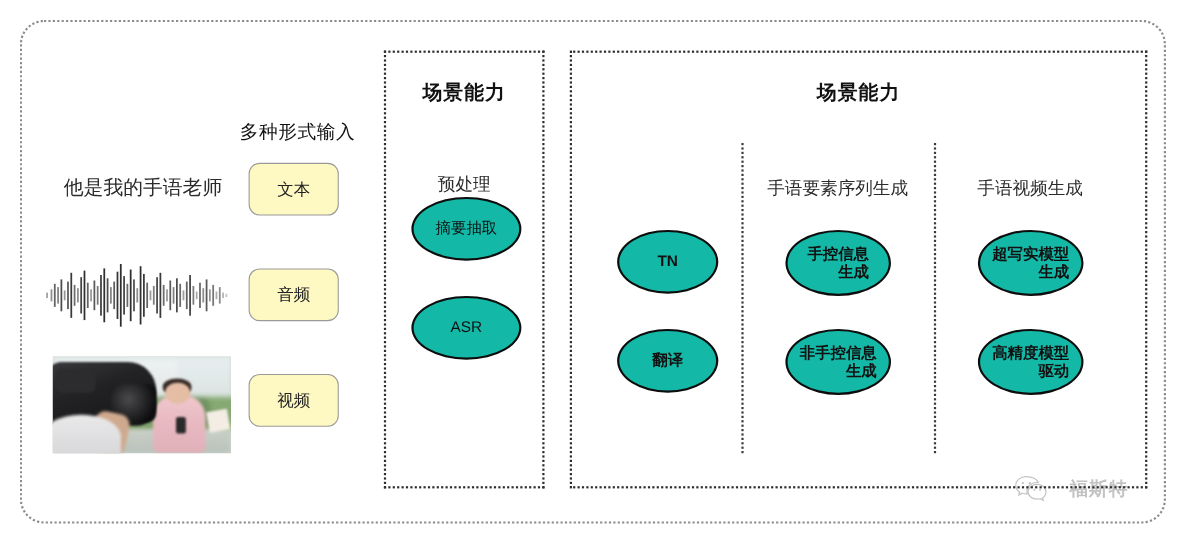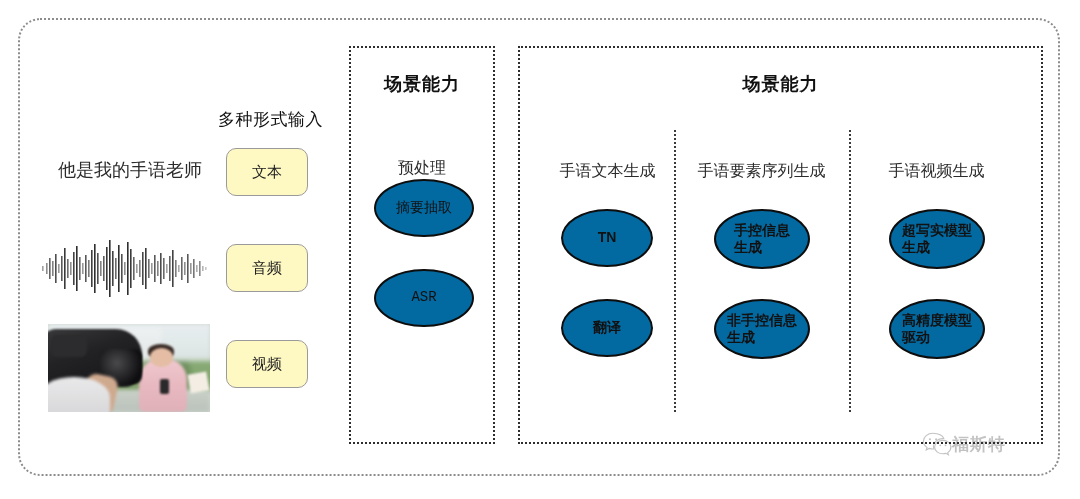--- a/index.html
+++ b/index.html
@@ -220,31 +220,31 @@
 
   
   .ellipse {
     position: absolute;
     box-sizing: border-box;
     border: 2.5px solid #0d0d0d;
     border-radius: 50%;
     display: flex;
     align-items: center;
     justify-content: center;
-    text-align: left;
-    background: #0369a1;
+    text-align: right;
+    background: #14b8a6;
     font-size: 14px;
     line-height: 1.22;
     color: #111;
   }
 
   
   .panel-scene .ellipse { left: 23px; width: 100px; height: 58px; }
   .panel-scene .e1 { top: 131px; }
-  .panel-scene .e2 { top: 221px; font-family: Liberation Mono, monospace; }
+  .panel-scene .e2 { top: 221px; }
   .panel-scene .e3 { top: 311px; }
 
   
   .core-col { position: absolute; top: 0; width: 175px; height: 100%; }
   .core-col.c1 { left: 0px; }
   .core-col.c2 { left: 154px; }
   .core-col.c3 { left: 329px; }
 
   .core-col .sub-title { top: 113px; left: 0; width: 100%; }
   .core-col .ellipse { left: 40px; width: 96px; height: 60px; font-weight: bold; }
@@ -252,21 +252,21 @@
   .core-col .n1 { top: 161px; }
   .core-col .n2 { top: 251px; }
 
   
   .watermark {
     position: absolute;
     left: 922px;
     top: 431px;
     display: flex;
     align-items: center;
-    gap: 0;
+    gap: 20px;
     opacity: 0.3;
   }
   .wm-text {
     font-size: 17px;
     font-weight: bold;
     color: #3a3a3a;
     letter-spacing: 1px;
   }
 </style>
 </head>
@@ -371,21 +371,20 @@
   <div class="ellipse e2">ASR</div>
 </div>
 
 <div class="panel panel-core">
   <div class="panel-title">场景能力</div>
 
   <div class="v-divider d1"></div>
   <div class="v-divider d2"></div>
 
   <div class="core-col c1">
-    <div class="sub-title">手语文本生成</div>
     <div class="ellipse n1">TN</div>
     <div class="ellipse n2">翻译</div>
   </div>
 
   <div class="core-col c2">
     <div class="sub-title">手语要素序列生成</div>
     <div class="ellipse n1">手控信息<br>生成</div>
     <div class="ellipse n2">非手控信息<br>生成</div>
   </div>
 

